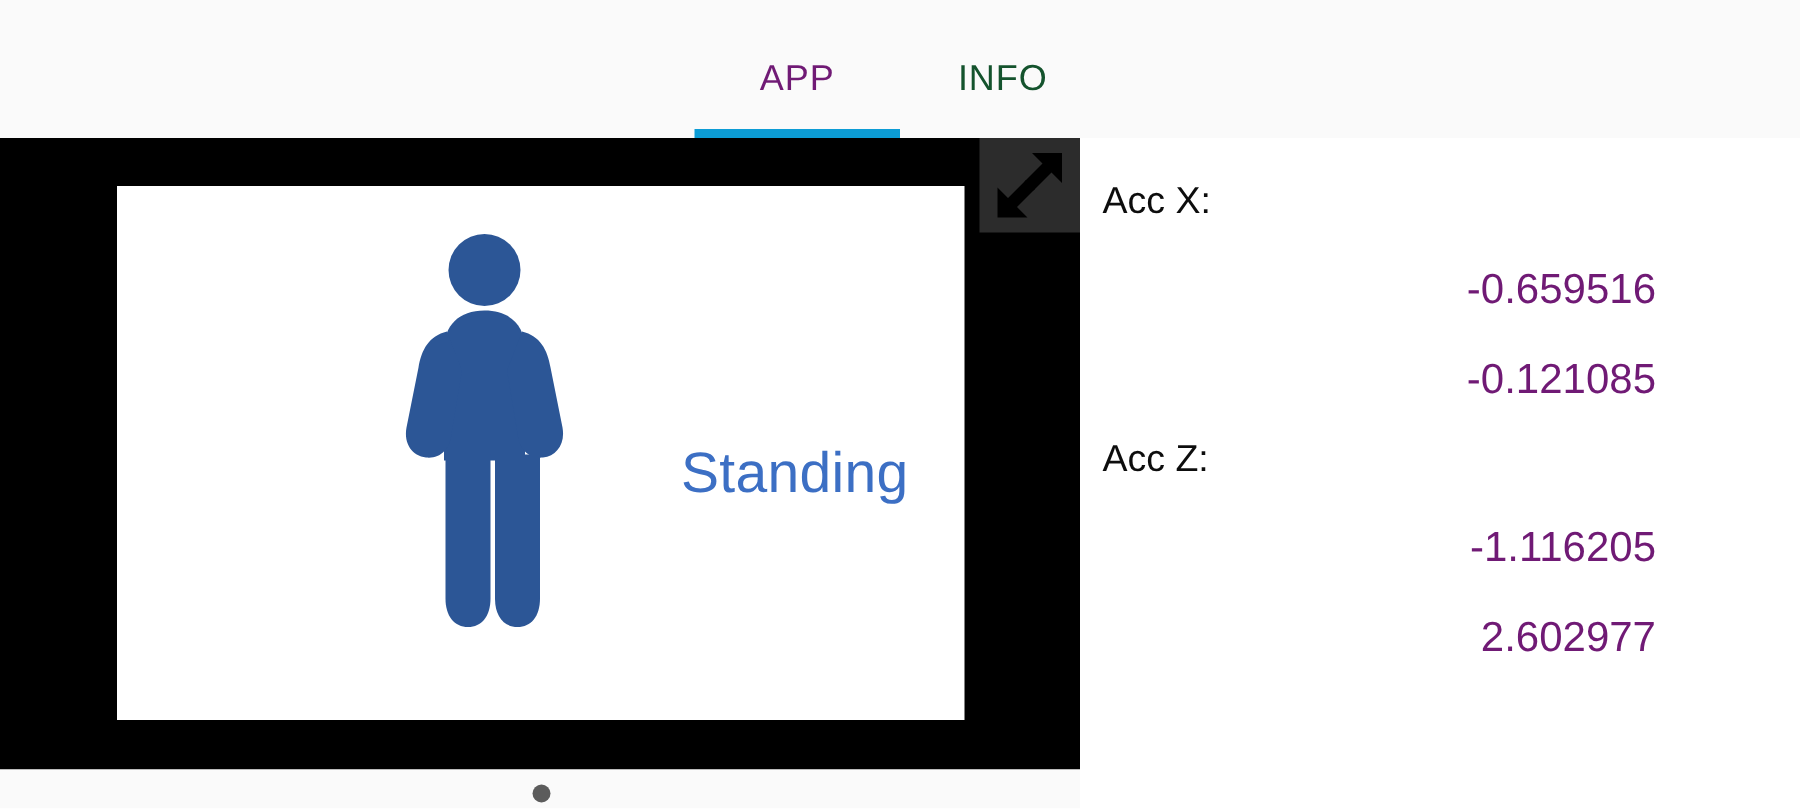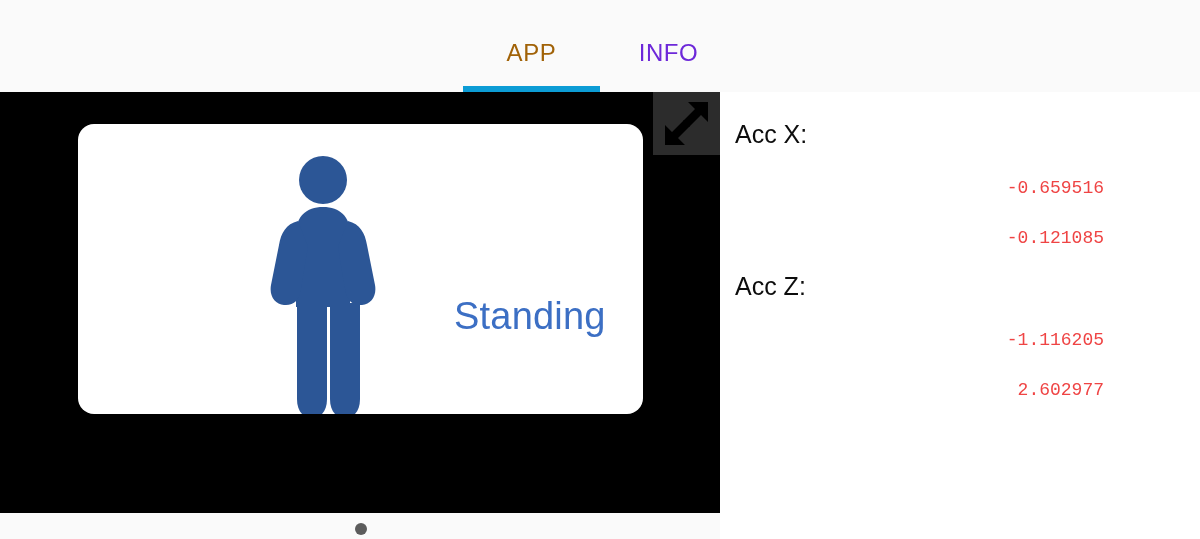--- a/index.html
+++ b/index.html
@@ -48,25 +48,25 @@
     justify-content: center;
     padding-top: 14px;
     box-sizing: border-box;
     font-size: 24px;
     letter-spacing: 0.6px;
     user-select: none;
     cursor: pointer;
   }
   .tab-app {
     width: 137px;
-    color: #a16207;
+    color: #701a75;
   }
   .tab-info {
     width: 137px;
-    color: #6d28d9;
+    color: #14532d;
     align-items: center;
   }
   .tab-underline {
     position: absolute;
     left: 463px;
     top: 86px;
     width: 137px;
     height: 6px;
     background: #0c9cd5;
   }
@@ -79,24 +79,23 @@
     width: 720px;
     height: 421px;
     background: #000000;
   }
 
   .canvas {
     position: absolute;
     left: 78px;
     top: 32px;
     width: 565px;
-    height: 290px;
+    height: 356px;
     background: #ffffff;
     overflow: hidden;
-    border-radius: 16px;
   }
 
   
   .person {
     position: absolute;
     left: 190px;
     top: 31px;
     width: 120px;
     height: 275px;
   }
@@ -165,27 +164,26 @@
     position: relative;
   }
   .reading-label {
     font-size: 25px;
     color: #0d0d0d;
     line-height: 1;
     padding: 0 0 0 0;
     white-space: nowrap;
   }
   .reading-value {
-    font-size: 18px;
-    color: #ef4444;
+    font-size: 28px;
+    color: #701a75;
     line-height: 1;
     text-align: right;
     padding-right: 0;
     white-space: nowrap;
-    font-family: Liberation Mono, monospace;
   }
   .r0 .reading-label { margin-top: 15px; }
   .reading-label { margin-top: 27px; }
   .reading-value { margin-top: 32px; }
 </style>
 </head>
 <body>
 
 <div id="app-root">
 

